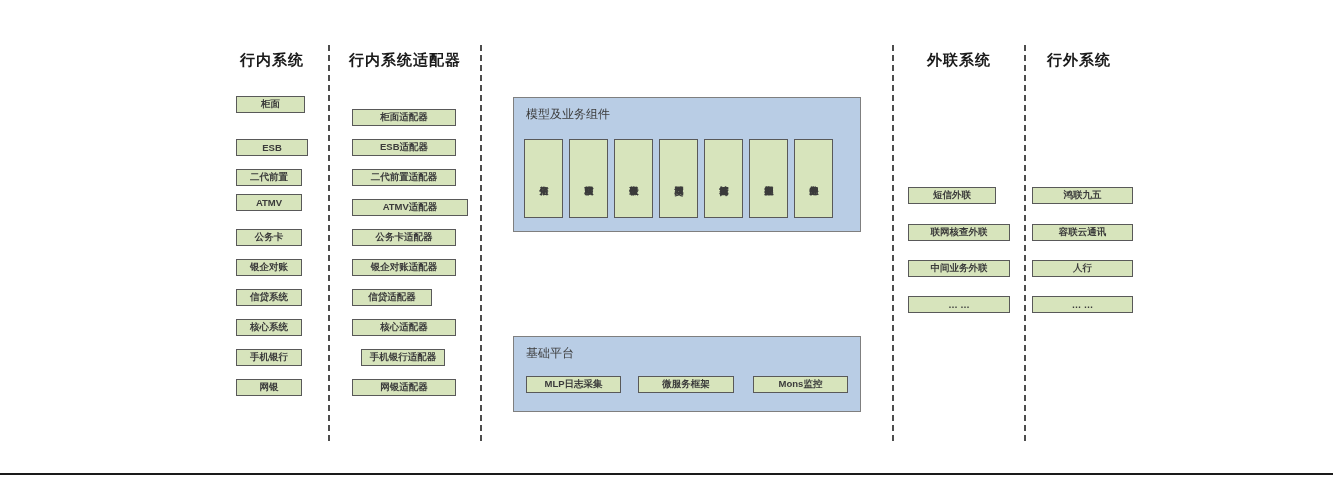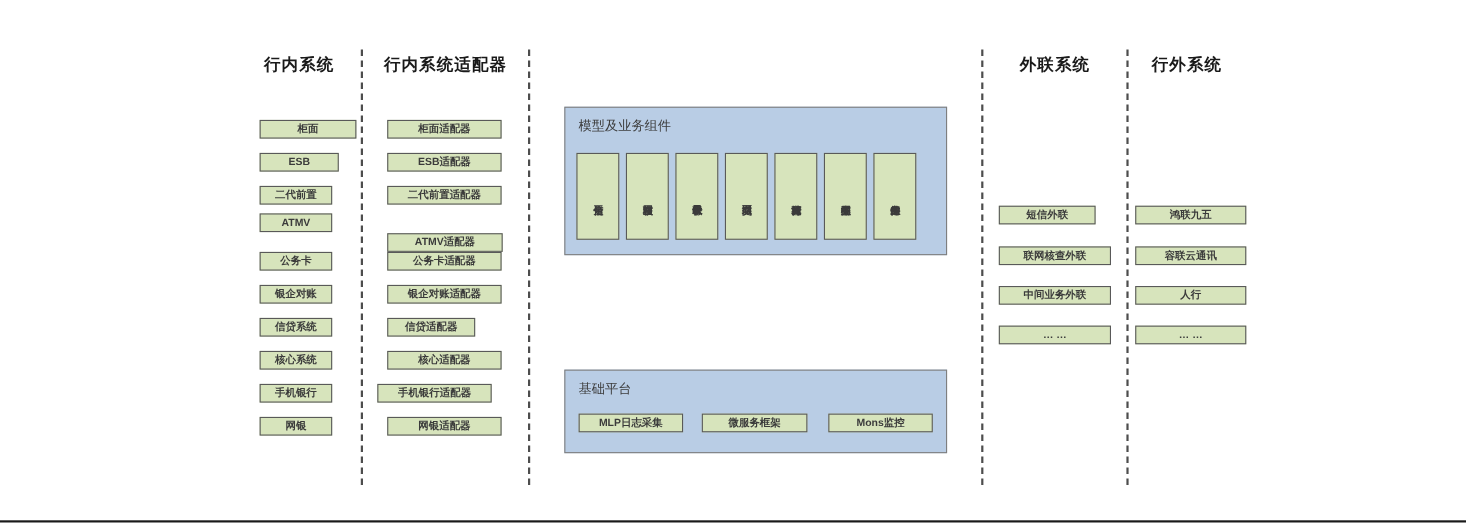--- a/index.html
+++ b/index.html
@@ -100,40 +100,40 @@
   <div class="col-title" style="left:212px;width:120px">行内系统</div>
   <div class="col-title" style="left:335px;width:140px">行内系统适配器</div>
   <div class="col-title" style="left:899px;width:120px">外联系统</div>
   <div class="col-title" style="left:1019px;width:120px">行外系统</div>
 
   <div class="vsep" style="left:328px"></div>
   <div class="vsep" style="left:480px"></div>
   <div class="vsep" style="left:892px"></div>
   <div class="vsep" style="left:1024px"></div>
 
-  <div class="gbox" style="left:236px;top:109px;width:88px">柜面</div>
+  <div class="gbox" style="left:236px;top:96px;width:69px">柜面</div>
   <div class="gbox" style="left:236px;top:139px;width:72px">ESB</div>
   <div class="gbox" style="left:236px;top:169px;width:66px">二代前置</div>
   <div class="gbox" style="left:236px;top:194px;width:66px">ATMV</div>
   <div class="gbox" style="left:236px;top:229px;width:66px">公务卡</div>
   <div class="gbox" style="left:236px;top:259px;width:66px">银企对账</div>
   <div class="gbox" style="left:236px;top:289px;width:66px">信贷系统</div>
   <div class="gbox" style="left:236px;top:319px;width:66px">核心系统</div>
   <div class="gbox" style="left:236px;top:349px;width:66px">手机银行</div>
   <div class="gbox" style="left:236px;top:379px;width:66px">网银</div>
 
   <div class="gbox" style="left:352px;top:109px;width:104px">柜面适配器</div>
   <div class="gbox" style="left:352px;top:139px;width:104px">ESB适配器</div>
   <div class="gbox" style="left:352px;top:169px;width:104px">二代前置适配器</div>
-  <div class="gbox" style="left:352px;top:212px;width:105px">ATMV适配器</div>
+  <div class="gbox" style="left:352px;top:199px;width:116px">ATMV适配器</div>
   <div class="gbox" style="left:352px;top:229px;width:104px">公务卡适配器</div>
   <div class="gbox" style="left:352px;top:259px;width:104px">银企对账适配器</div>
   <div class="gbox" style="left:352px;top:289px;width:80px">信贷适配器</div>
   <div class="gbox" style="left:352px;top:319px;width:104px">核心适配器</div>
-  <div class="gbox" style="left:343px;top:349px;width:104px">手机银行适配器</div>
+  <div class="gbox" style="left:361px;top:349px;width:84px">手机银行适配器</div>
   <div class="gbox" style="left:352px;top:379px;width:104px">网银适配器</div>
 
   <div class="panel" style="top:97px;height:135px">
     <div class="panel-title">模型及业务组件</div>
     <div class="vbox" style="left:10px">短信平台</div>
     <div class="vbox" style="left:55px">联网核查</div>
     <div class="vbox" style="left:100px">银联及银行卡</div>
     <div class="vbox" style="left:145px">同城票交</div>
     <div class="vbox" style="left:190px">城商行清算</div>
     <div class="vbox" style="left:235px">中间业务模型</div>

